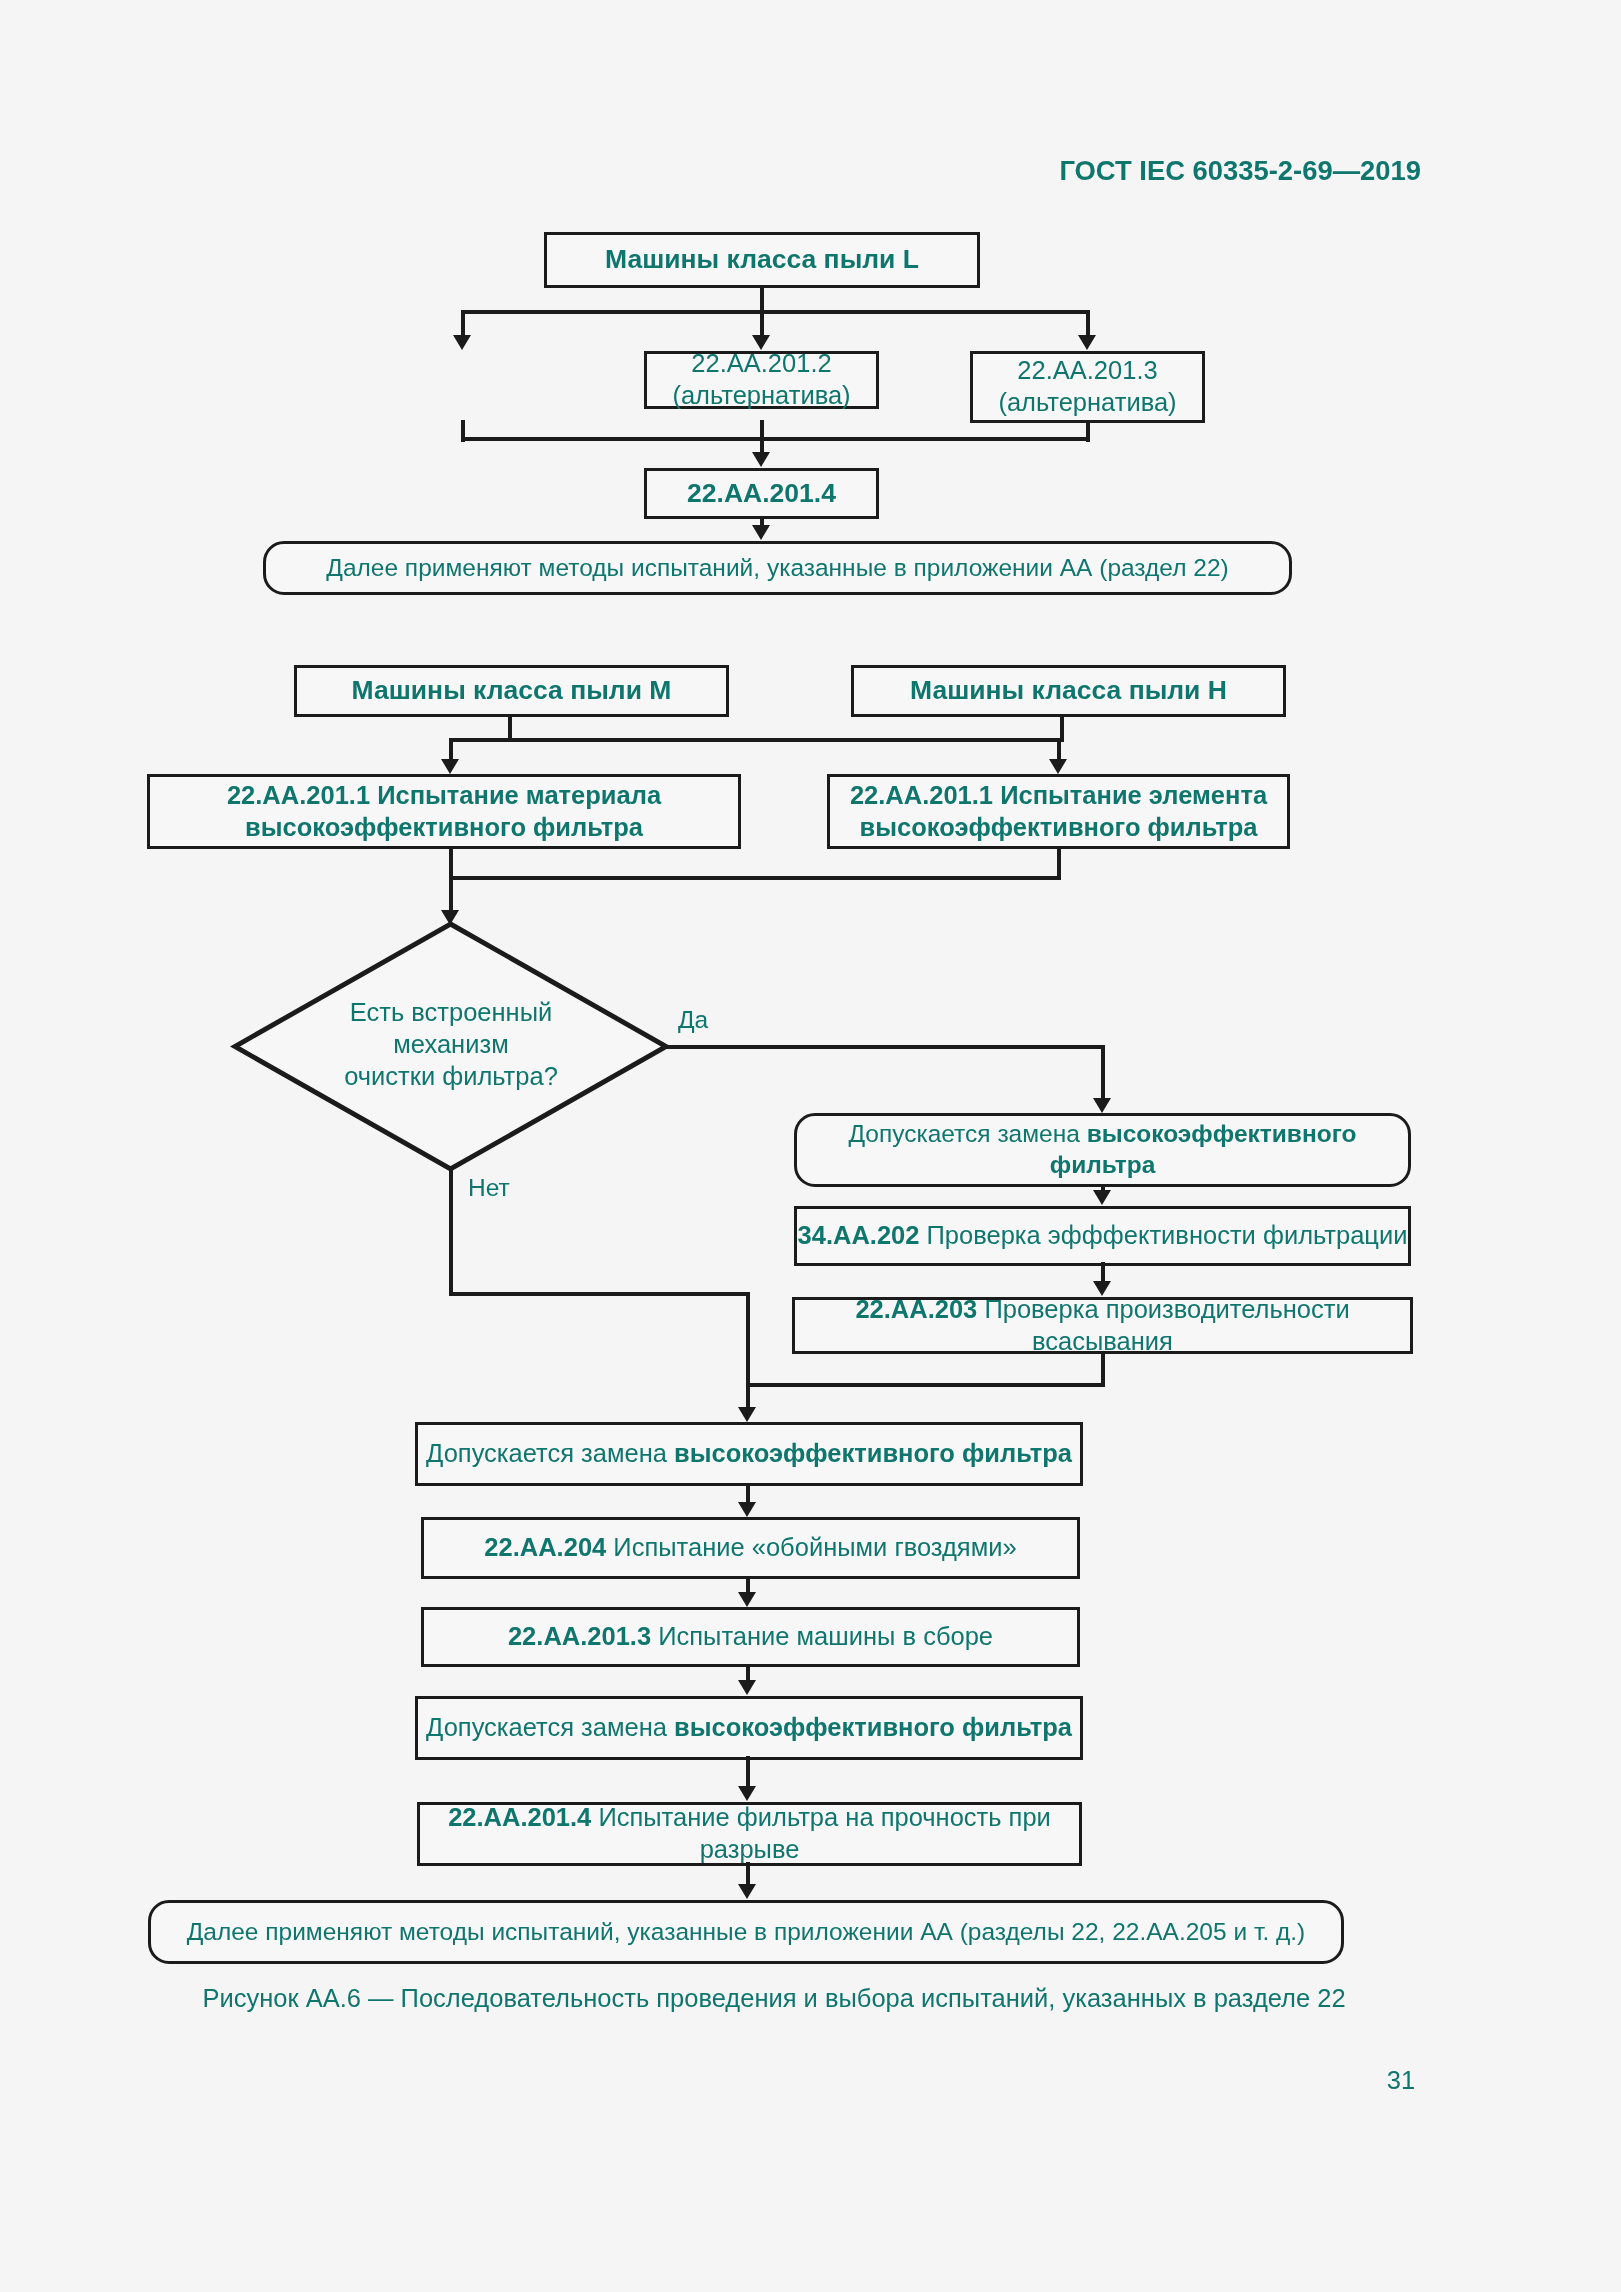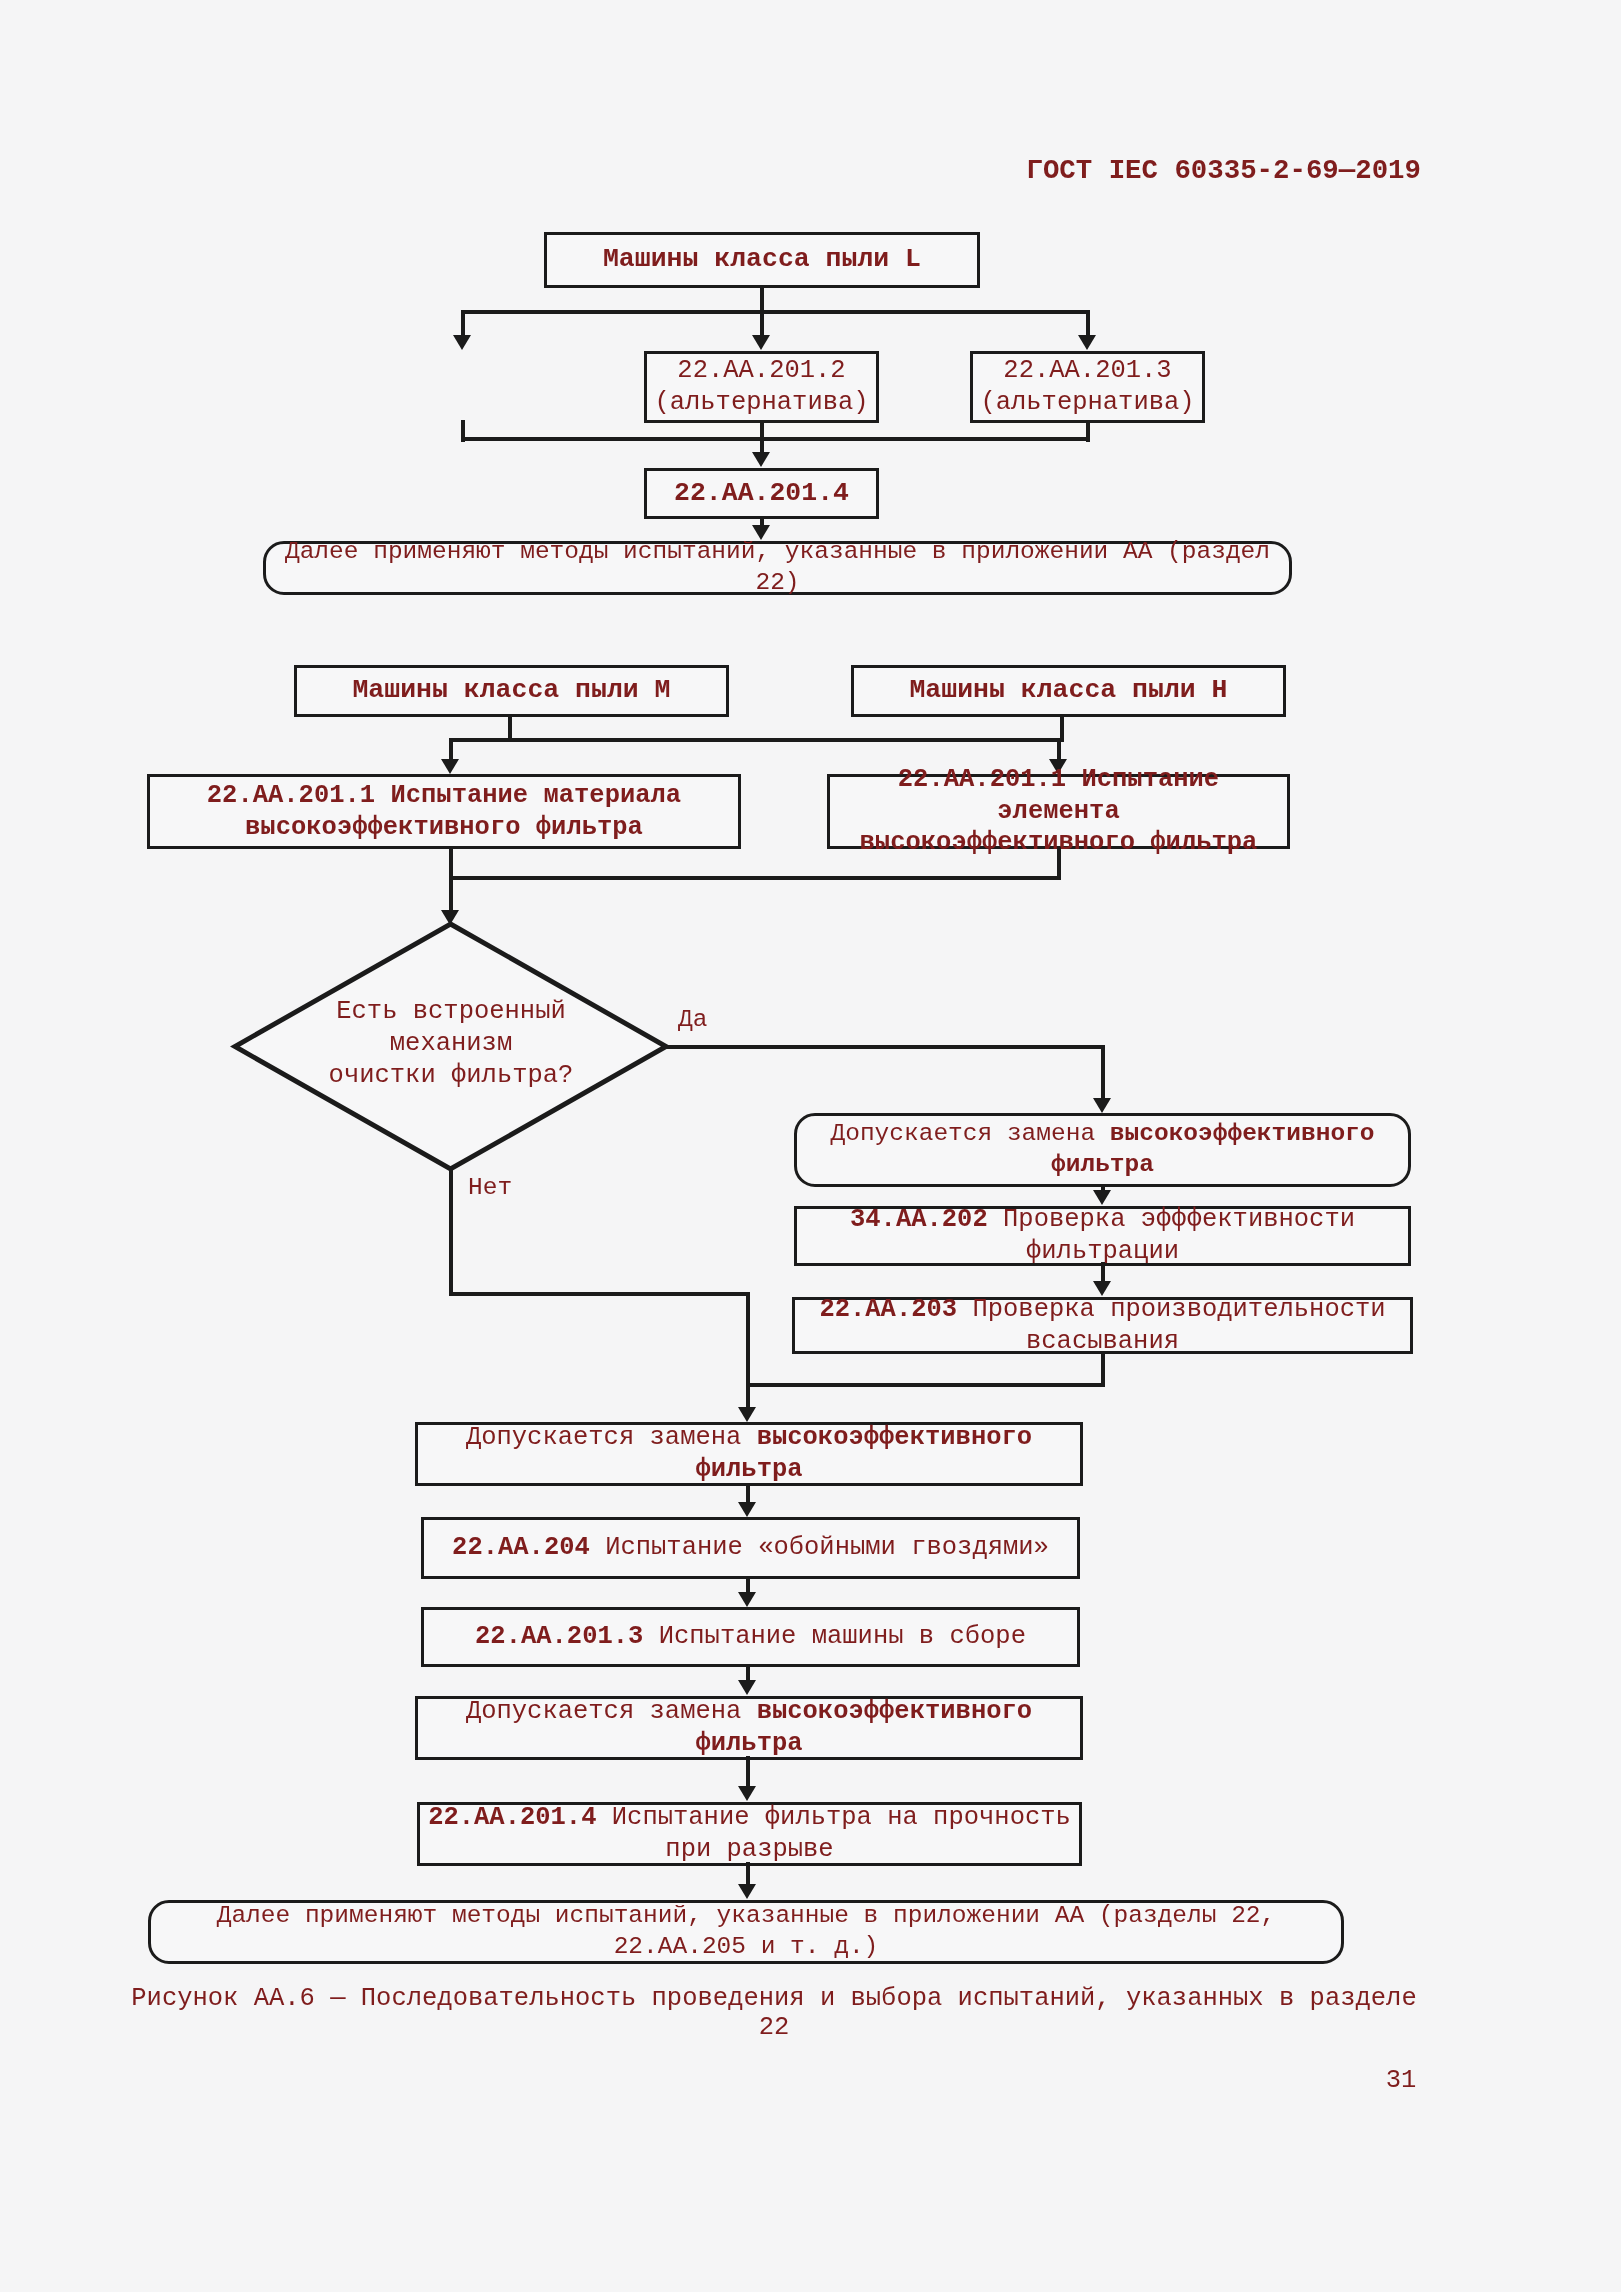--- a/index.html
+++ b/index.html
@@ -1,22 +1,22 @@
 <!DOCTYPE html>
 <html><head>
 <meta charset="utf-8">
 <style>
   html,body{margin:0;padding:0;}
   body{background:#e9e9ea;}
   .stage{
     position:relative;
     width:1621px;height:2293px;
     background:#f5f5f6;
-    font-family:Liberation Mono, monospace;
-    color:#7f1d1d;
+    font-family:Liberation Sans, sans-serif;
+    color:#0f766e;
     overflow:hidden;
   }
   .box{
     position:absolute;
     box-sizing:border-box;
     border:3.9px solid #1b1b1b;
     background:#f7f7f8;
     display:flex;
     flex-direction:column;
     align-items:center;
@@ -68,21 +68,21 @@
 
   <div class="vline" style="left:760px;top:285px;width:3.9px;height:28px;"></div>
   <div class="hline" style="left:461px;top:310px;width:629px;height:3.9px;"></div>
   <div class="vline" style="left:461px;top:312px;width:3.9px;height:25.5px;"></div>
   <div class="vline" style="left:760px;top:312px;width:3.9px;height:25.5px;"></div>
   <div class="vline" style="left:1086px;top:312px;width:3.9px;height:25.5px;"></div>
   <div class="arrow" style="left:453px;top:335px;"></div>
   <div class="arrow" style="left:752px;top:335px;"></div>
   <div class="arrow" style="left:1078px;top:335px;"></div>
 
-  <div class="box" style="left:644px;top:351px;width:235px;height:72px;">
+  <div class="box" style="left:644px;top:351px;width:235px;height:58px;">
     <span class="row">22.АА.201.2</span>
     <span class="row">(альтернатива)</span>
   </div>
   <div class="box" style="left:970px;top:351px;width:235px;height:72px;">
     <span class="row">22.АА.201.3</span>
     <span class="row">(альтернатива)</span>
   </div>
 
   <div class="vline" style="left:461px;top:420px;width:3.9px;height:21.6px;"></div>
   <div class="vline" style="left:760px;top:420px;width:3.9px;height:21.6px;"></div>

